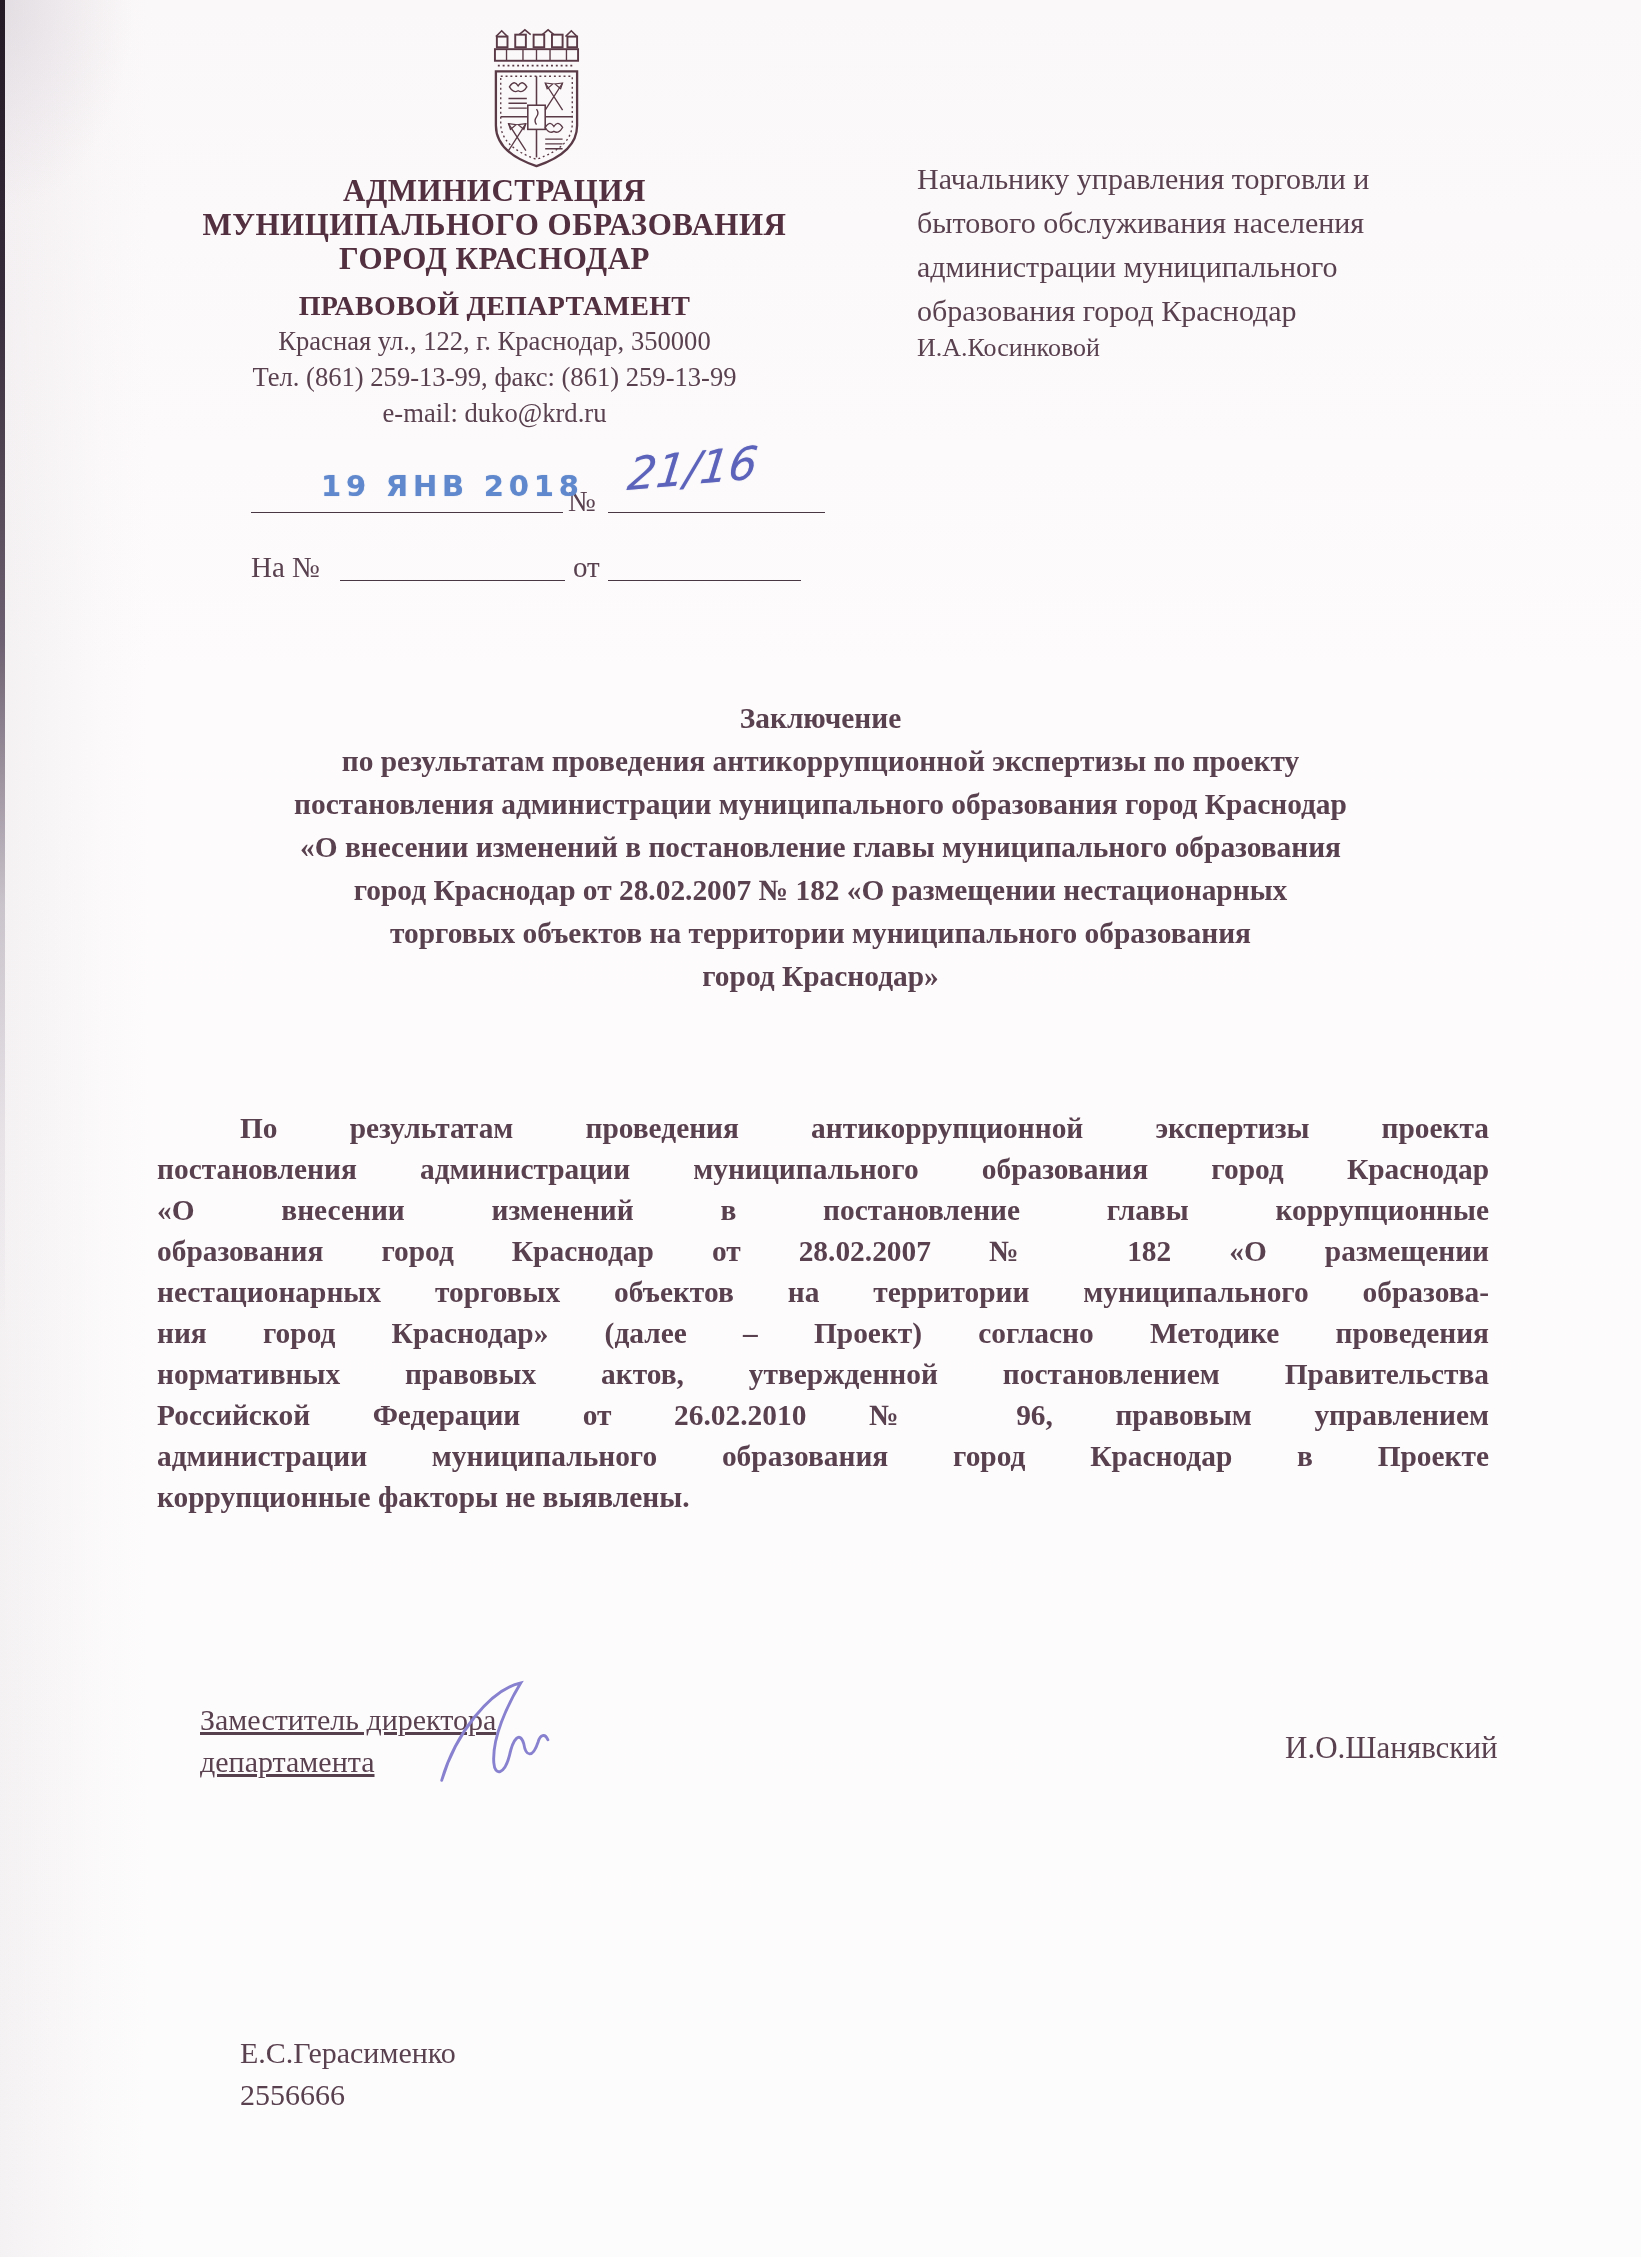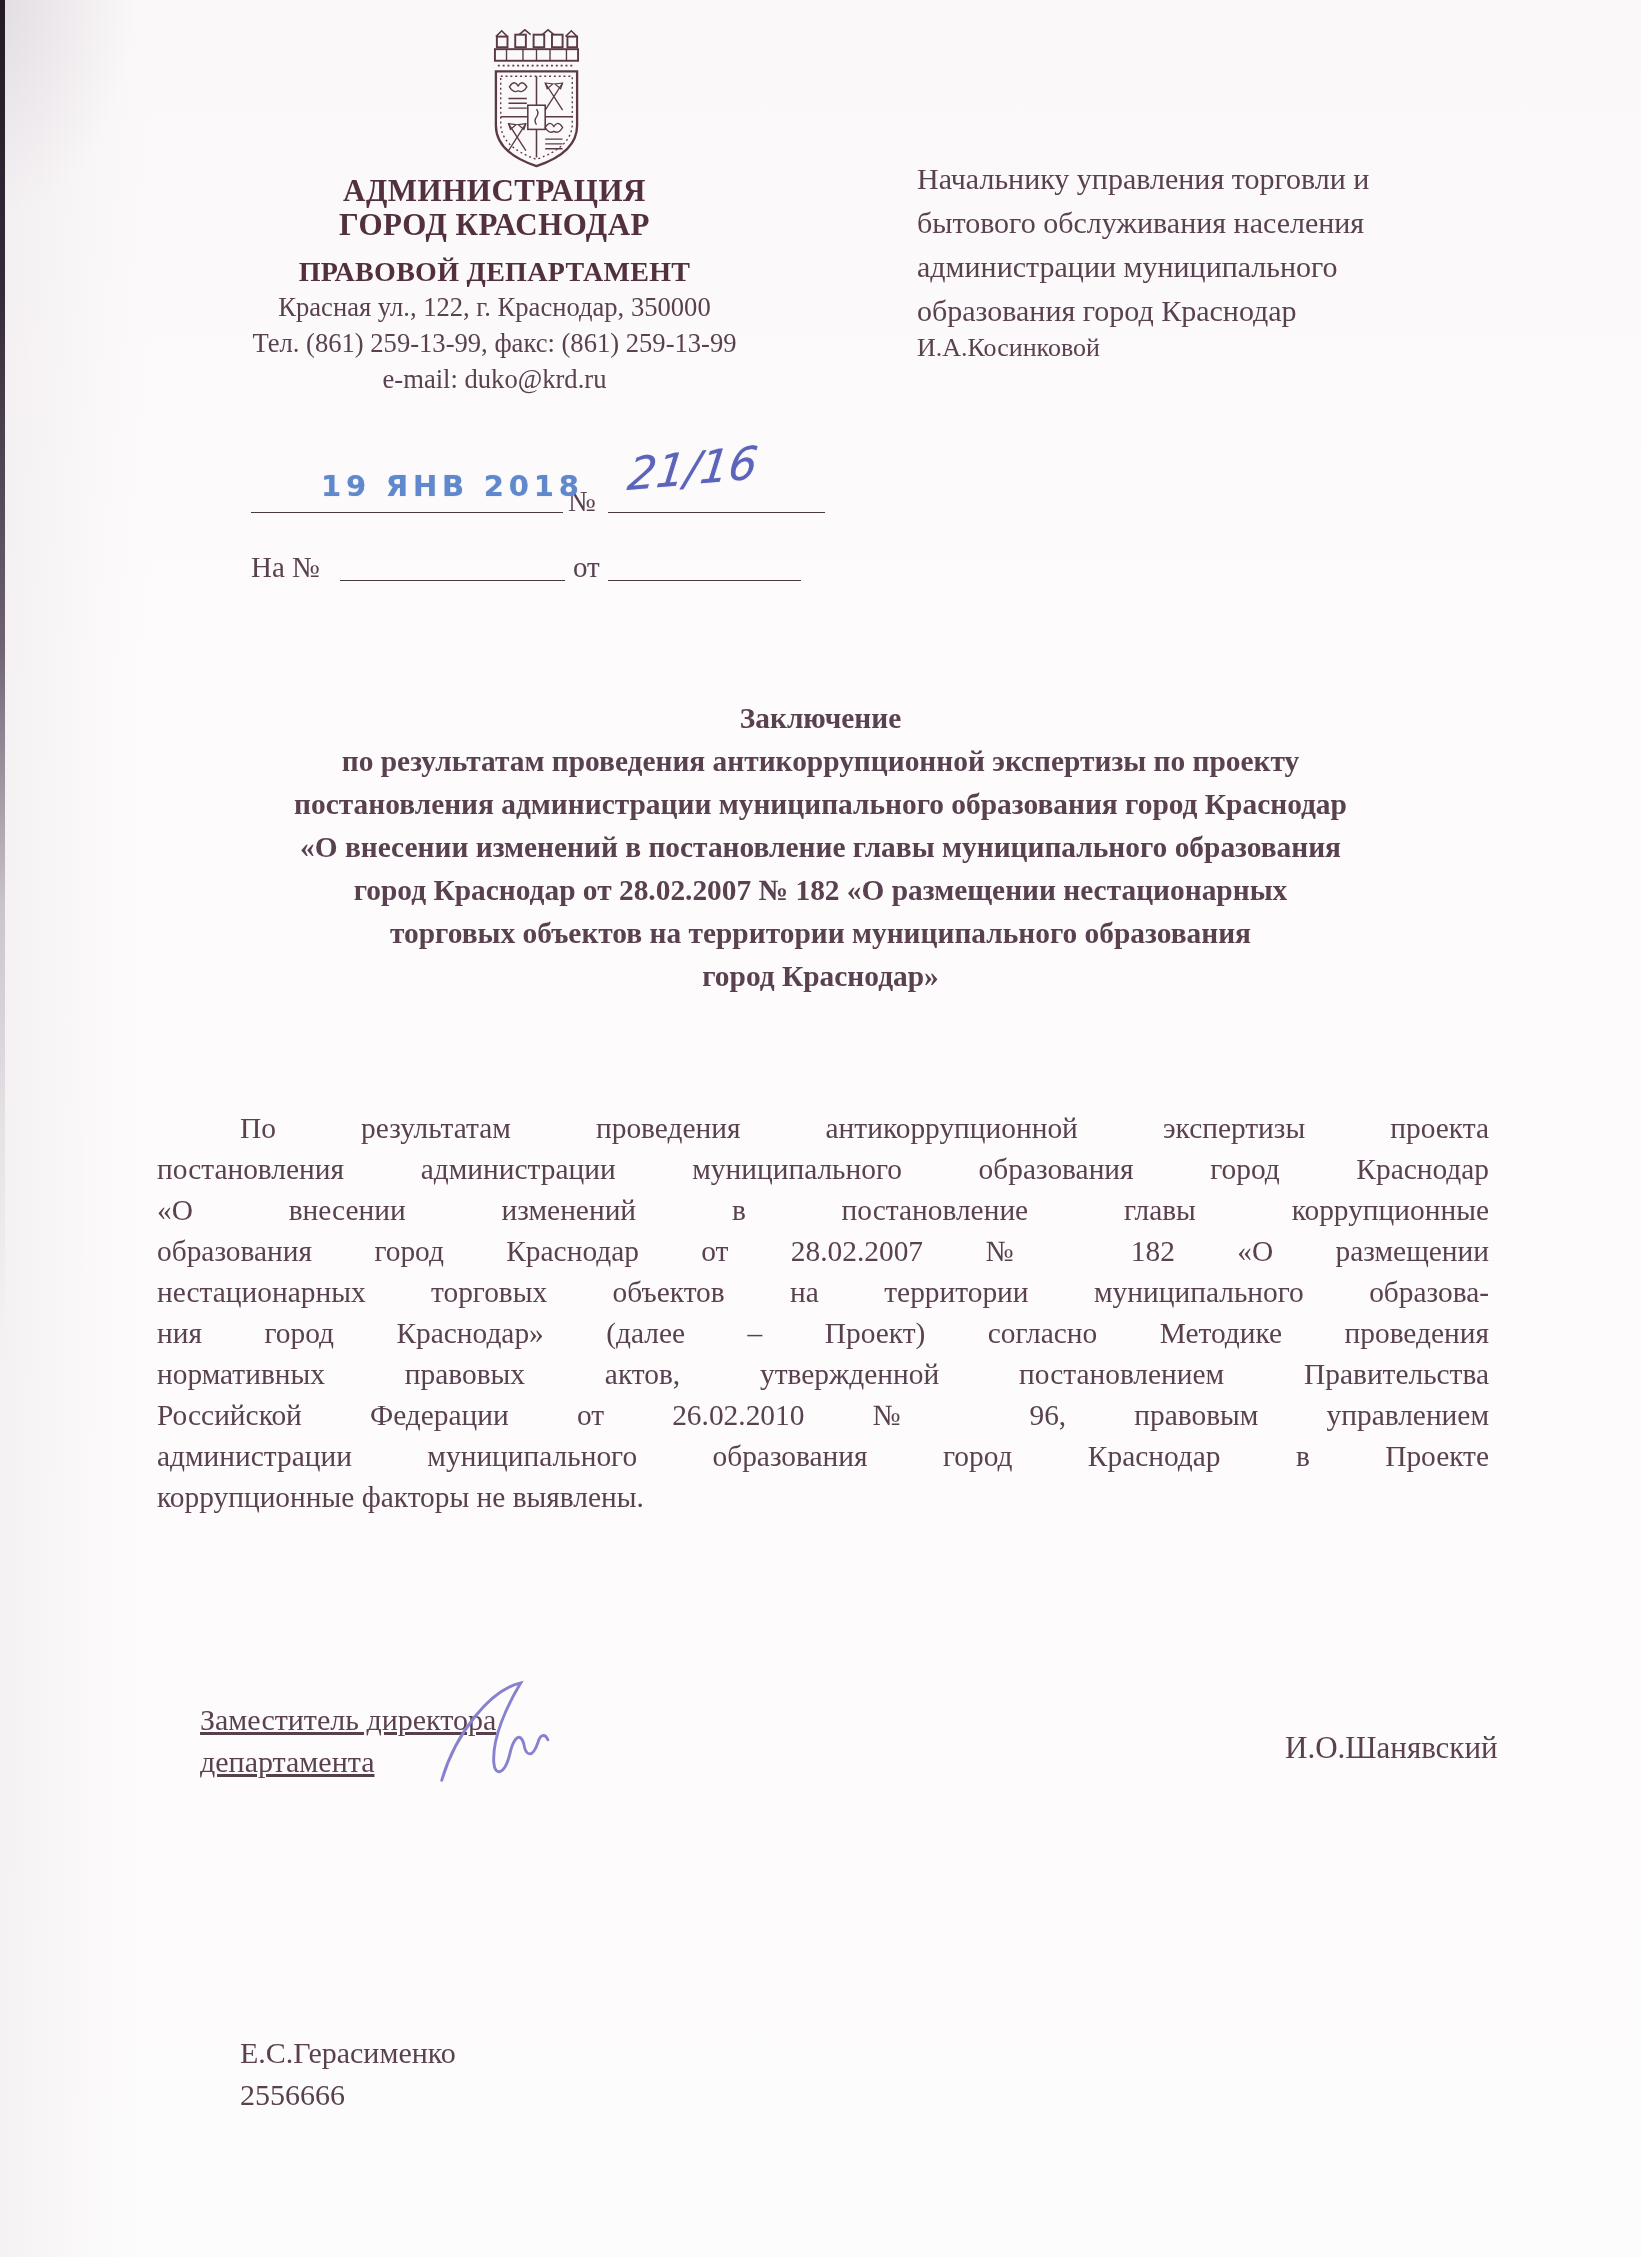--- a/index.html
+++ b/index.html
@@ -55,21 +55,21 @@
     transform:rotate(-5deg) skewX(-12deg);
     text-shadow:0 0 1px rgba(92,99,187,.5);
     white-space:nowrap;
   }
 
   
   .title-block{left:164px;top:697px;width:1313px;text-align:center;}
   .tline{font-size:29.4px;line-height:43px;color:#5a4150;font-weight:bold;}
 
   
-  .body-block{left:157px;top:1108px;width:1332px;}
+  .body-block{left:157px;top:1108px;width:1332px;font-weight:bold;}
   .bline{font-size:29.4px;line-height:41px;color:#5a4150;text-align:justify;text-align-last:justify;white-space:normal;}
   .bline.indent{padding-left:83px;}
   .bline.last{text-align-last:left;}
 
   
   .sign-pos{left:200px;top:1699px;width:483px;text-decoration:underline;}
   .sign-pos div{font-size:30px;line-height:42px;color:#5a4150;}
   .sign-name{left:1265px;top:1730px;font-size:31px;color:#5a4150;margin-left:20px;}
   .signature-svg{left:434px;top:1676px;}
 
@@ -116,20 +116,21 @@
       <path d="M19,102 l8,1 -6,5 Z M37,102 l-8,1 6,5 Z" stroke-width="1.2"></path>
 
       <path d="M57,106 q5,-8 9,-1 q4,-7 9,1 q-4,7 -9,4 q-5,3 -9,-4 Z" stroke-width="1.4"></path>
       <path d="M57,118 h18 M57,123 h18 M57,128 h18" stroke-width="1.4"></path>
     </g>
   </svg>
 </div>
 
 <div class="abs letterhead">
   <div class="org-line">АДМИНИСТРАЦИЯ</div>
+  <div class="org-line">МУНИЦИПАЛЬНОГО ОБРАЗОВАНИЯ</div>
   <div class="org-line">ГОРОД КРАСНОДАР</div>
   <div class="dept">ПРАВОВОЙ ДЕПАРТАМЕНТ</div>
   <div class="lh-addr">Красная ул., 122, г. Краснодар, 350000</div>
   <div class="lh-addr">Тел. (861) 259-13-99, факс: (861) 259-13-99</div>
   <div class="lh-addr">e-mail: duko@krd.ru</div>
 </div>
 
 <div class="abs recipient">
   <div class="rec-line">Начальнику управления торговли и</div>
   <div class="rec-line">бытового обслуживания населения</div>

